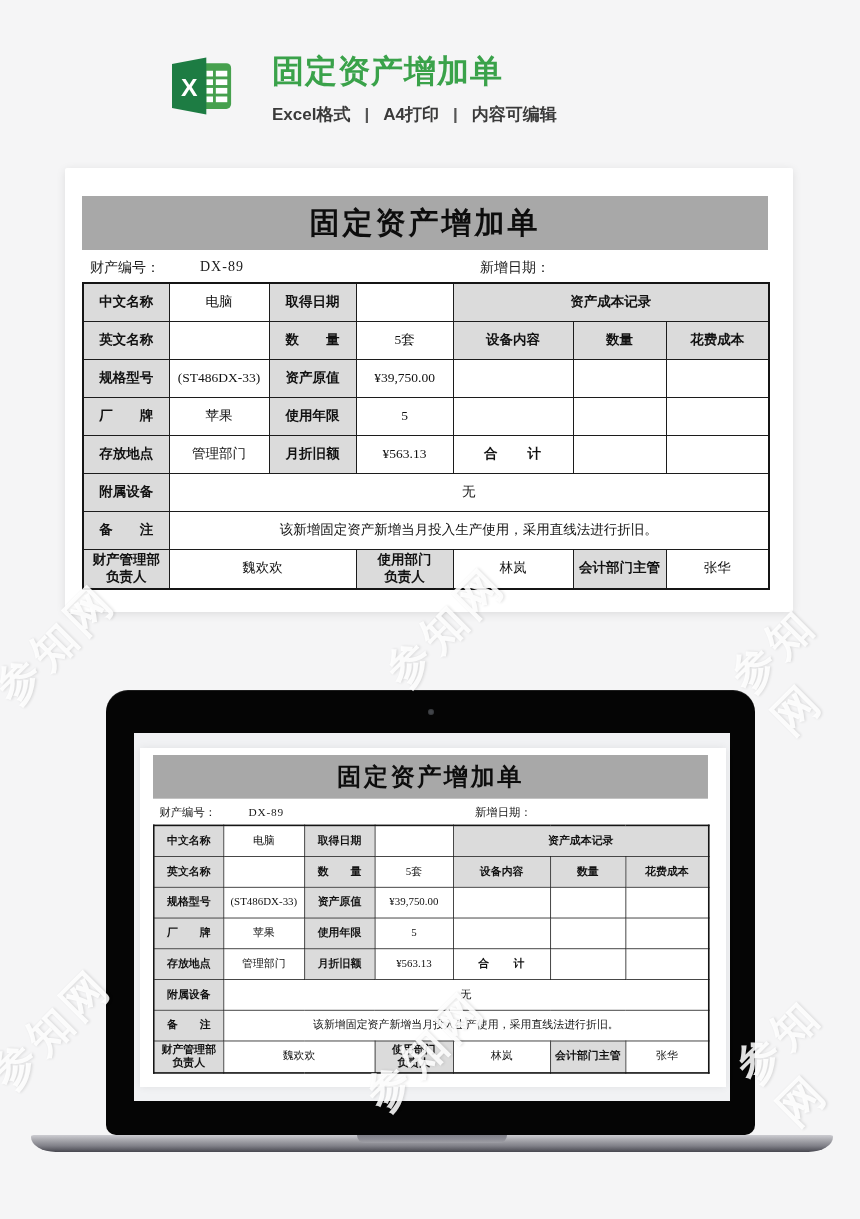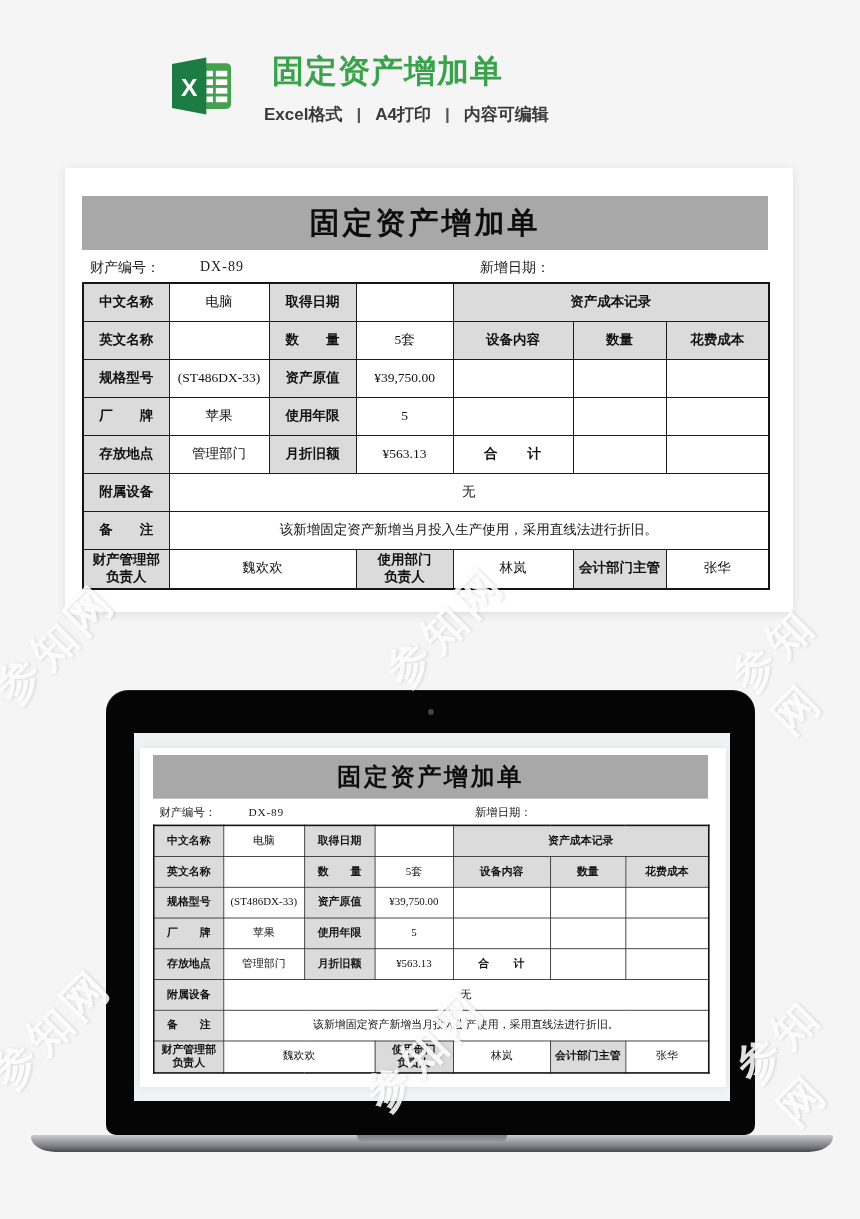--- a/index.html
+++ b/index.html
@@ -4,21 +4,21 @@
 <style>
   html,body{margin:0;padding:0;}
   body{width:860px;height:1219px;overflow:hidden;background:#f5f5f6;
        font-family:"Liberation Sans","DejaVu Sans",sans-serif;}
   .page{position:relative;width:860px;height:1219px;background:#f5f5f6;}
 
   
   .hdr-icon{position:absolute;left:172px;top:57px;width:61px;height:58px;}
   .hdr-title{position:absolute;left:272px;top:52px;margin:0;font-size:32px;font-weight:bold;
              letter-spacing:1px;line-height:1.2;}
-  .hdr-meta{position:absolute;left:264px;top:103px;font-size:17px;font-weight:bold;color:#3a3a3a;}
+  .hdr-meta{position:absolute;left:272px;top:103px;font-size:17px;font-weight:bold;color:#3a3a3a;}
   .hdr-meta .sep{margin:0 14px;color:#555;font-weight:bold;}
 
   
   .preview-card{position:absolute;left:65px;top:168px;width:728px;height:444px;background:#fff;
                 box-shadow:0 2px 10px rgba(0,0,0,.10);border-radius:2px;}
   .form-mount{position:absolute;left:17px;top:28px;width:686px;}
 
   
   .xform{width:686px;font-family:"Liberation Serif","DejaVu Serif",serif;color:#111;}
   .xform-title{height:54px;line-height:54px;text-align:center;background:#a8a8a8;

